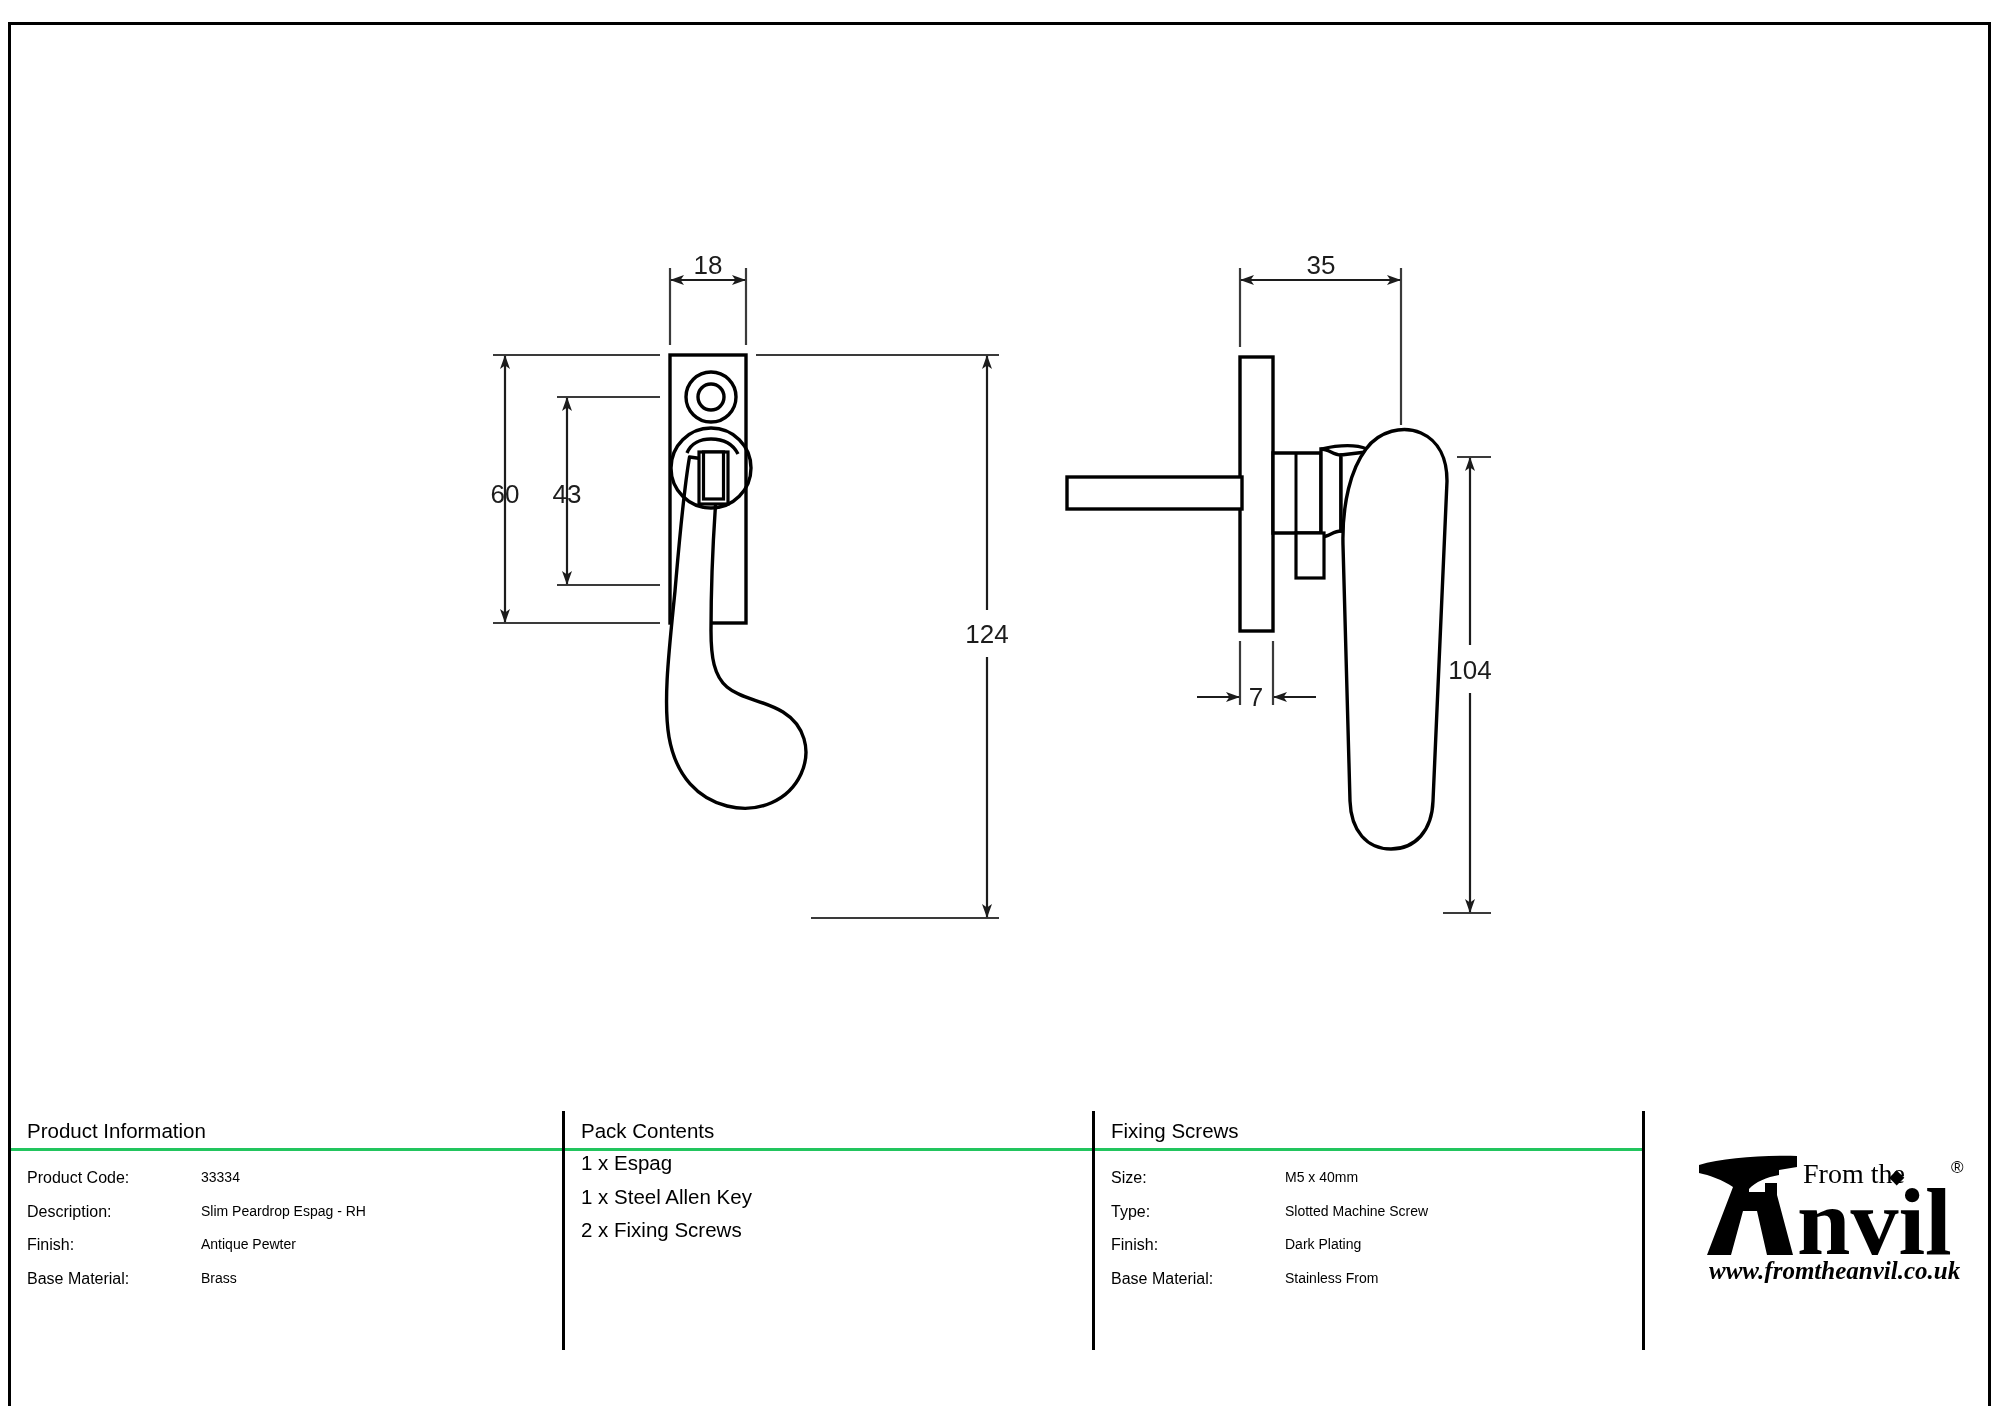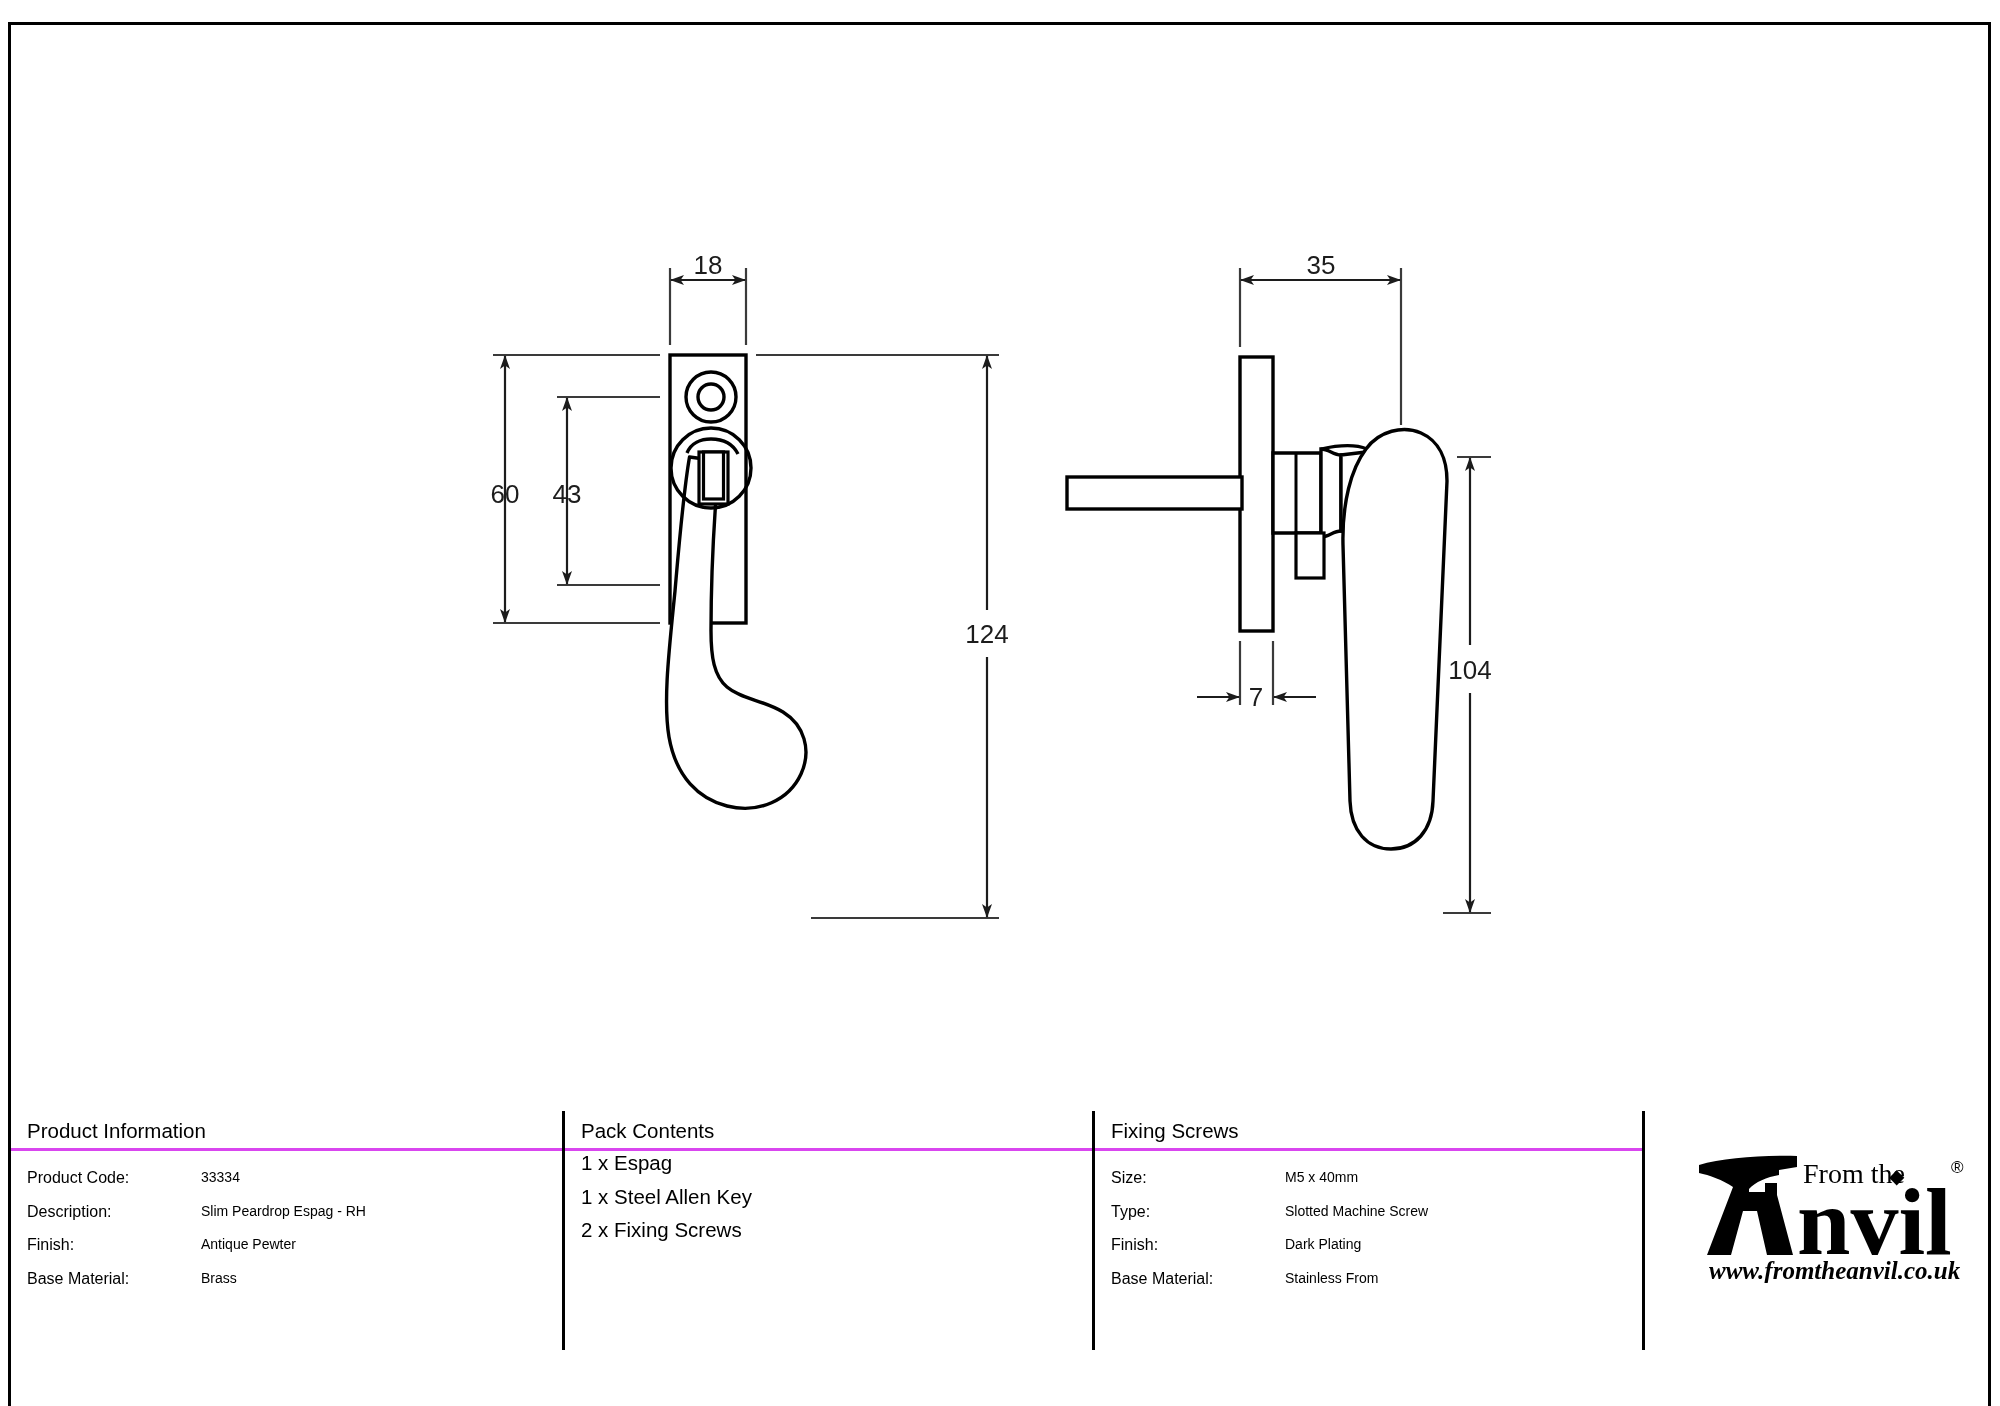--- a/index.html
+++ b/index.html
@@ -69,21 +69,21 @@
     position: absolute;
     top: 0;
     height: 239px;
     box-sizing: border-box;
     border-right: 3px solid #000;
   }
   .tcol.last { border-right: none; }
   .thead {
     position: relative;
     height: 40px;
-    border-bottom: 3px solid #d946ef;
+    border-bottom: 3px solid #22c55e;
     box-sizing: border-box;
   }
   .thead-label {
     position: absolute;
     left: 16px;
     top: 8px;
     font-size: 20.5px;
     white-space: nowrap;
   }
   .tbody {

